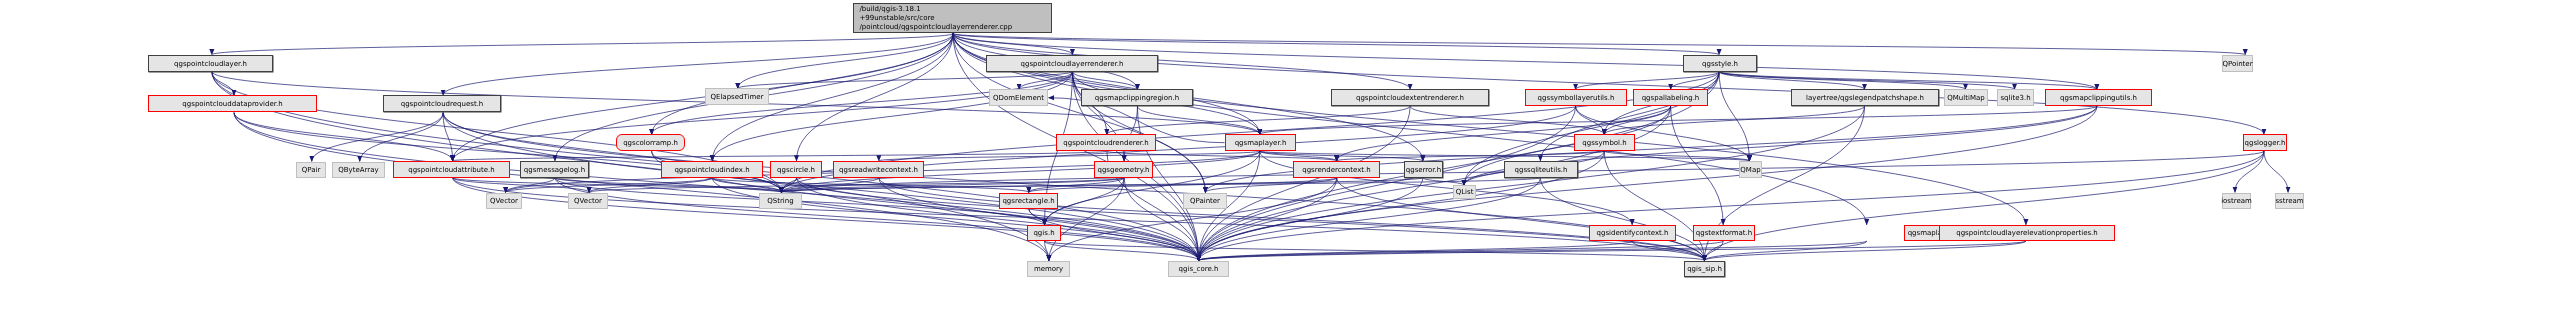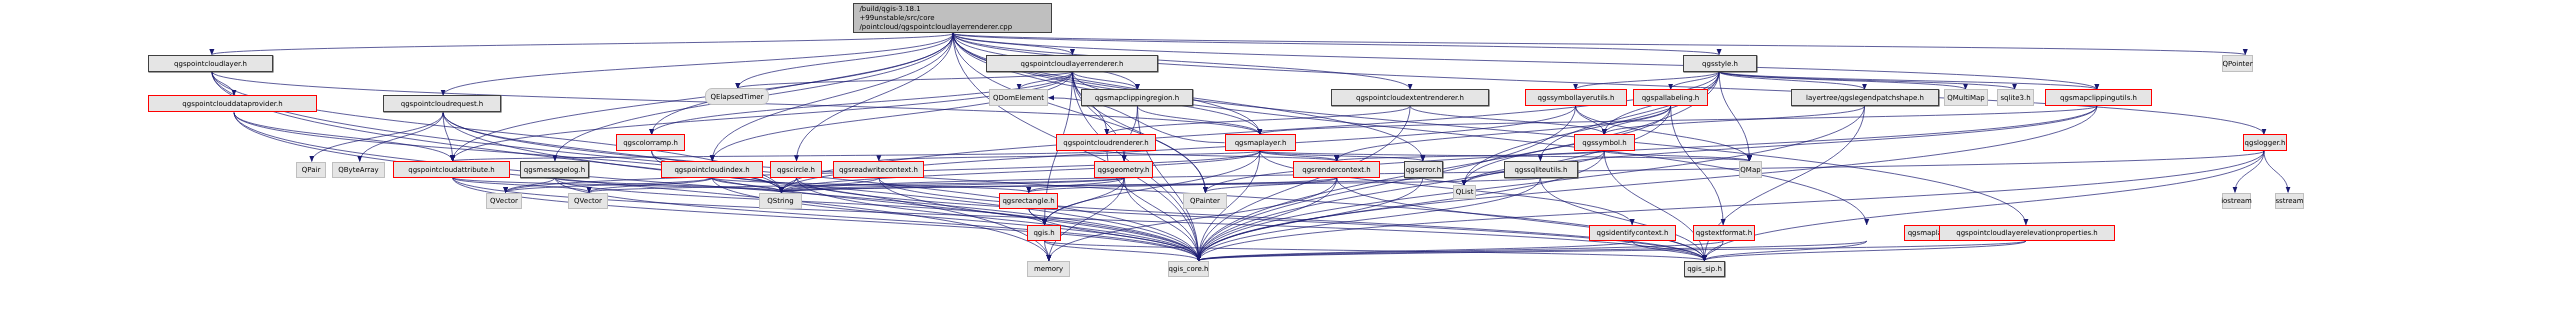--- a/index.html
+++ b/index.html
@@ -183,31 +183,31 @@
     </svg>
 <div class="node root" style="left: 853px; top: 3.3px; width: 199px; height: 30px;">/build/qgis-3.18.1
 +99unstable/src/core
 /pointcloud/qgspointcloudlayerrenderer.cpp</div>
     <div class="node documented" style="left: 148px; top: 55px; width: 125px; height: 17px;">qgspointcloudlayer.h</div>
     <div class="node documented" style="left: 986px; top: 55px; width: 172px; height: 17px;">qgspointcloudlayerrenderer.h</div>
     <div class="node documented" style="left: 1683px; top: 55px; width: 74px; height: 17px;">qgsstyle.h</div>
     <div class="node external" style="left: 2222px; top: 55px; width: 31px; height: 17px;">QPointer</div>
     <div class="node truncated" style="left: 148px; top: 95px; width: 169px; height: 17.4px;">qgspointclouddataprovider.h</div>
     <div class="node documented" style="left: 383px; top: 95px; width: 118px; height: 17.4px;">qgspointcloudrequest.h</div>
-    <div class="node external" style="left: 705px; top: 88px; width: 64px; height: 17px; border-radius: 7px;">QElapsedTimer</div>
+    <div class="node external" style="left: 705px; top: 88px; width: 64px; height: 17px;">QElapsedTimer</div>
     <div class="node external" style="left: 989px; top: 89px; width: 59px; height: 17px;">QDomElement</div>
     <div class="node documented" style="left: 1081px; top: 89px; width: 112px; height: 17px;">qgsmapclippingregion.h</div>
     <div class="node documented" style="left: 1331px; top: 89px; width: 158px; height: 17px;">qgspointcloudextentrenderer.h</div>
     <div class="node truncated" style="left: 1525px; top: 89px; width: 102px; height: 17px;">qgssymbollayerutils.h</div>
     <div class="node truncated" style="left: 1633px; top: 89px; width: 75px; height: 17px;">qgspallabeling.h</div>
     <div class="node documented" style="left: 1791px; top: 89px; width: 148px; height: 17px;">layertree/qgslegendpatchshape.h</div>
     <div class="node external" style="left: 1944px; top: 89px; width: 44px; height: 17px;">QMultiMap</div>
     <div class="node external" style="left: 1997px; top: 89px; width: 37px; height: 17px;">sqlite3.h</div>
     <div class="node truncated" style="left: 2045px; top: 89px; width: 107px; height: 17px;">qgsmapclippingutils.h</div>
-    <div class="node truncated" style="left: 616px; top: 134px; width: 69px; height: 17px;">qgscolorramp.h</div>
+    <div class="node truncated" style="left: 616px; top: 134px; width: 69px; height: 17px; border-radius: 6px;">qgscolorramp.h</div>
     <div class="node truncated" style="left: 1056px; top: 134px; width: 100px; height: 17px;">qgspointcloudrenderer.h</div>
     <div class="node truncated" style="left: 1225px; top: 134px; width: 71px; height: 17px;">qgsmaplayer.h</div>
     <div class="node truncated" style="left: 1574px; top: 134px; width: 61px; height: 17px;">qgssymbol.h</div>
     <div class="node truncated" style="left: 2243px; top: 134px; width: 44px; height: 17px;">qgslogger.h</div>
     <div class="node external" style="left: 296px; top: 162px; width: 30px; height: 15.7px;">QPair</div>
     <div class="node external" style="left: 332px; top: 162px; width: 53px; height: 15.7px;">QByteArray</div>
     <div class="node truncated" style="left: 393px; top: 161px; width: 117px; height: 17px;">qgspointcloudattribute.h</div>
     <div class="node documented" style="left: 520px; top: 161px; width: 69px; height: 17px;">qgsmessagelog.h</div>
     <div class="node truncated" style="left: 661px; top: 161px; width: 102px; height: 17px;">qgspointcloudindex.h</div>
     <div class="node truncated" style="left: 770px; top: 161px; width: 52px; height: 17px;">qgscircle.h</div>
@@ -224,16 +224,16 @@
     <div class="node truncated" style="left: 999px; top: 193px; width: 59px; height: 16.3px;">qgsrectangle.h</div>
     <div class="node external" style="left: 1183px; top: 193px; width: 44px; height: 16.3px;">QPainter</div>
     <div class="node external" style="left: 2222px; top: 193px; width: 29px; height: 16.3px;">iostream</div>
     <div class="node external" style="left: 2275px; top: 193px; width: 29px; height: 16.3px;">sstream</div>
     <div class="node truncated" style="left: 1027px; top: 225px; width: 34px; height: 16.3px;">qgis.h</div>
     <div class="node truncated" style="left: 1589px; top: 225px; width: 87px; height: 16.3px;">qgsidentifycontext.h</div>
     <div class="node truncated" style="left: 1693px; top: 225px; width: 62px; height: 16.3px;">qgstextformat.h</div>
     <div class="node truncated" style="left: 1871px; top: 225px; width: 89px; height: 16.3px; margin-left: 33px;">qgsmaplayerrenderer.h</div>
     <div class="node truncated" style="left: 1939px; top: 225px; width: 176px; height: 16.3px;">qgspointcloudlayerelevationproperties.h</div>
     <div class="node external" style="left: 1027px; top: 261px; width: 43px; height: 15.7px;">memory</div>
-    <div class="node external" style="left: 1168px; top: 261px; width: 41px; height: 15.7px;">qgis_core.h</div>
+    <div class="node external" style="left: 1168px; top: 261px; width: 61px; height: 15.7px;">qgis_core.h</div>
     <div class="node documented" style="left: 1684px; top: 261px; width: 41px; height: 15.7px;">qgis_sip.h</div>
   </div>
 
 
 </body></html>

